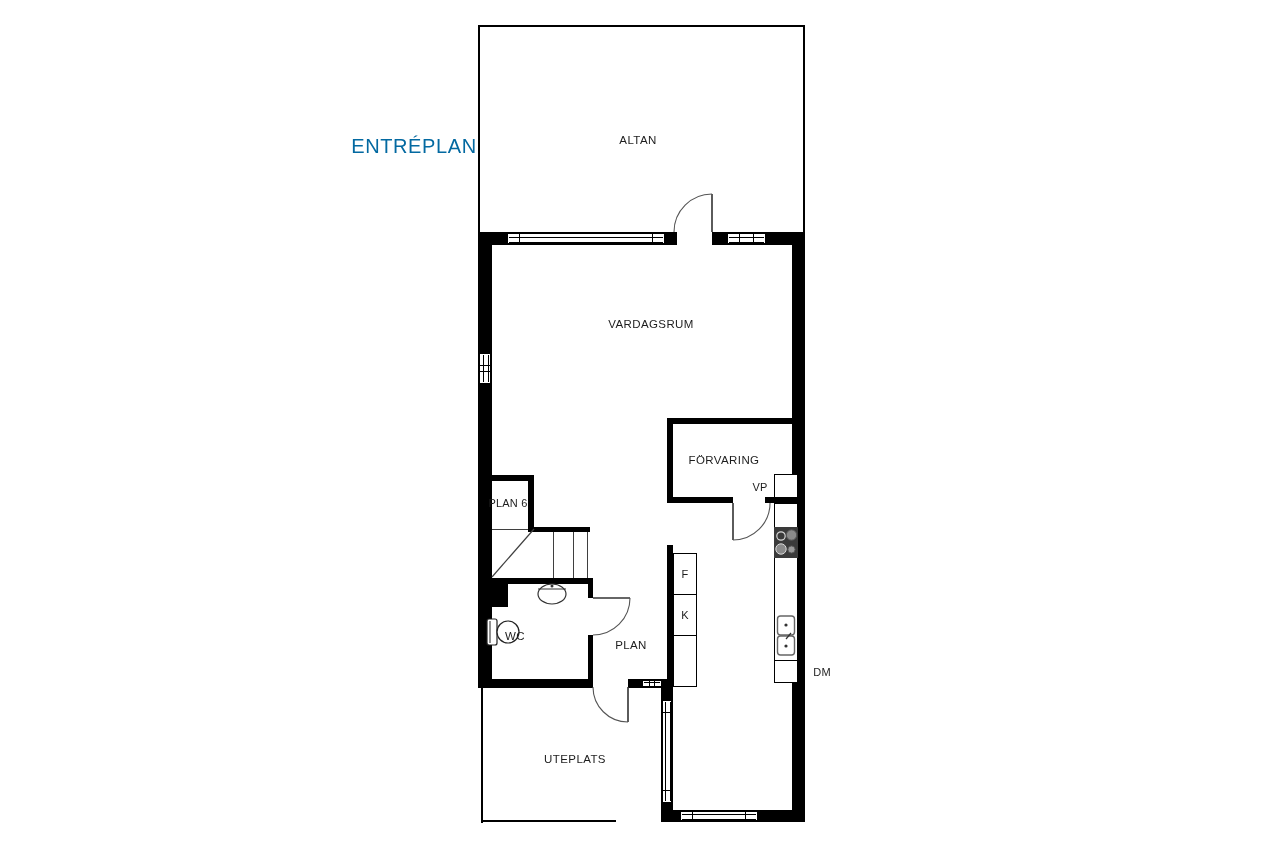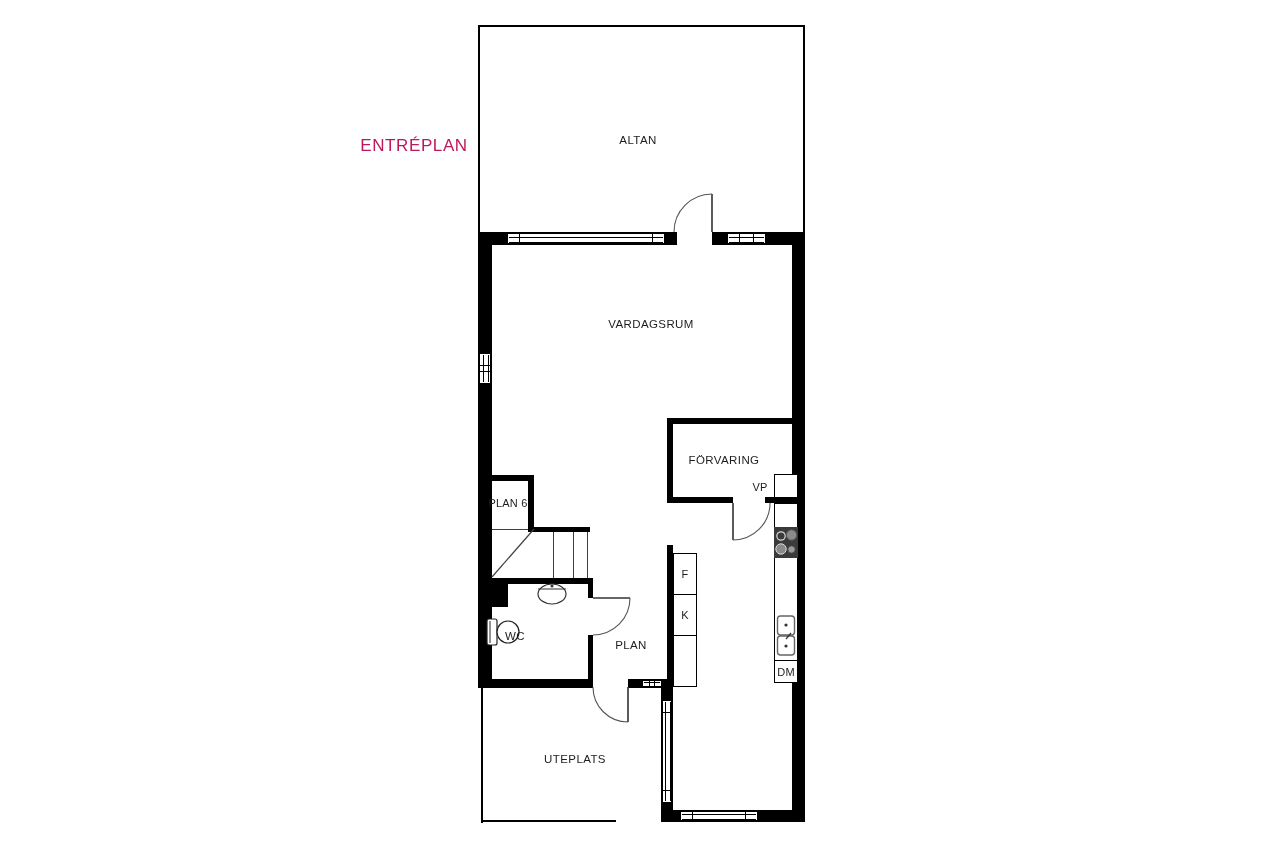--- a/index.html
+++ b/index.html
@@ -18,21 +18,21 @@
     border-top:1px solid #000;border-bottom:1px solid #000;}
   .win .glz-v{position:absolute;top:1px;bottom:1px;left:50%;width:4px;margin-left:-2px;
     border-left:1px solid #000;border-right:1px solid #000;}
   .win.h::before,.win.h::after{content:"";position:absolute;top:0;bottom:0;width:1px;background:#000;}
   .win.h::before{left:11px;} .win.h::after{right:11px;}
   .win.v::before,.win.v::after{content:"";position:absolute;left:0;right:0;height:1px;background:#000;}
   .win.v::before{top:11px;} .win.v::after{bottom:11px;}
   .lbl{position:absolute;transform:translate(-50%,-50%);white-space:nowrap;
     font-size:11.5px;letter-spacing:0.4px;color:#1d1d1d;}
   .lbl.small{font-size:11px;letter-spacing:0.2px;}
-  .lbl.title{font-size:17px;letter-spacing:0.6px;color:#be185d;}
+  .lbl.title{font-size:20px;letter-spacing:0.6px;color:#0369a1;}
   .tread{position:absolute;background:#3f3f3f;}
   svg{position:absolute;left:0;top:0;}
 </style>
 </head>
 <body>
 
 <div id="plan">
 
   <div class="outline" style="left:478px;top:25px;width:327px;height:209px;"></div>
 
@@ -133,16 +133,16 @@
   <div class="lbl title" style="left:414px;top:146px;">ENTRÉPLAN</div>
   <div class="lbl" style="left:638px;top:140px;">ALTAN</div>
   <div class="lbl" style="left:651px;top:324px;">VARDAGSRUM</div>
   <div class="lbl" style="left:724px;top:460px;">FÖRVARING</div>
   <div class="lbl small" style="left:760px;top:487px;">VP</div>
   <div class="lbl small" style="left:508px;top:503px;">PLAN 6</div>
   <div class="lbl small" style="left:685px;top:574px;">F</div>
   <div class="lbl small" style="left:685px;top:615px;">K</div>
   <div class="lbl" style="left:515px;top:636px;">WC</div>
   <div class="lbl" style="left:631px;top:645px;">PLAN</div>
-  <div class="lbl small" style="left:786px;top:672px;">DM</div>
+  <div class="lbl small" style="left:822px;top:672px;">DM</div>
   <div class="lbl" style="left:575px;top:759px;">UTEPLATS</div>
 
 </div>
 
 </body></html>

